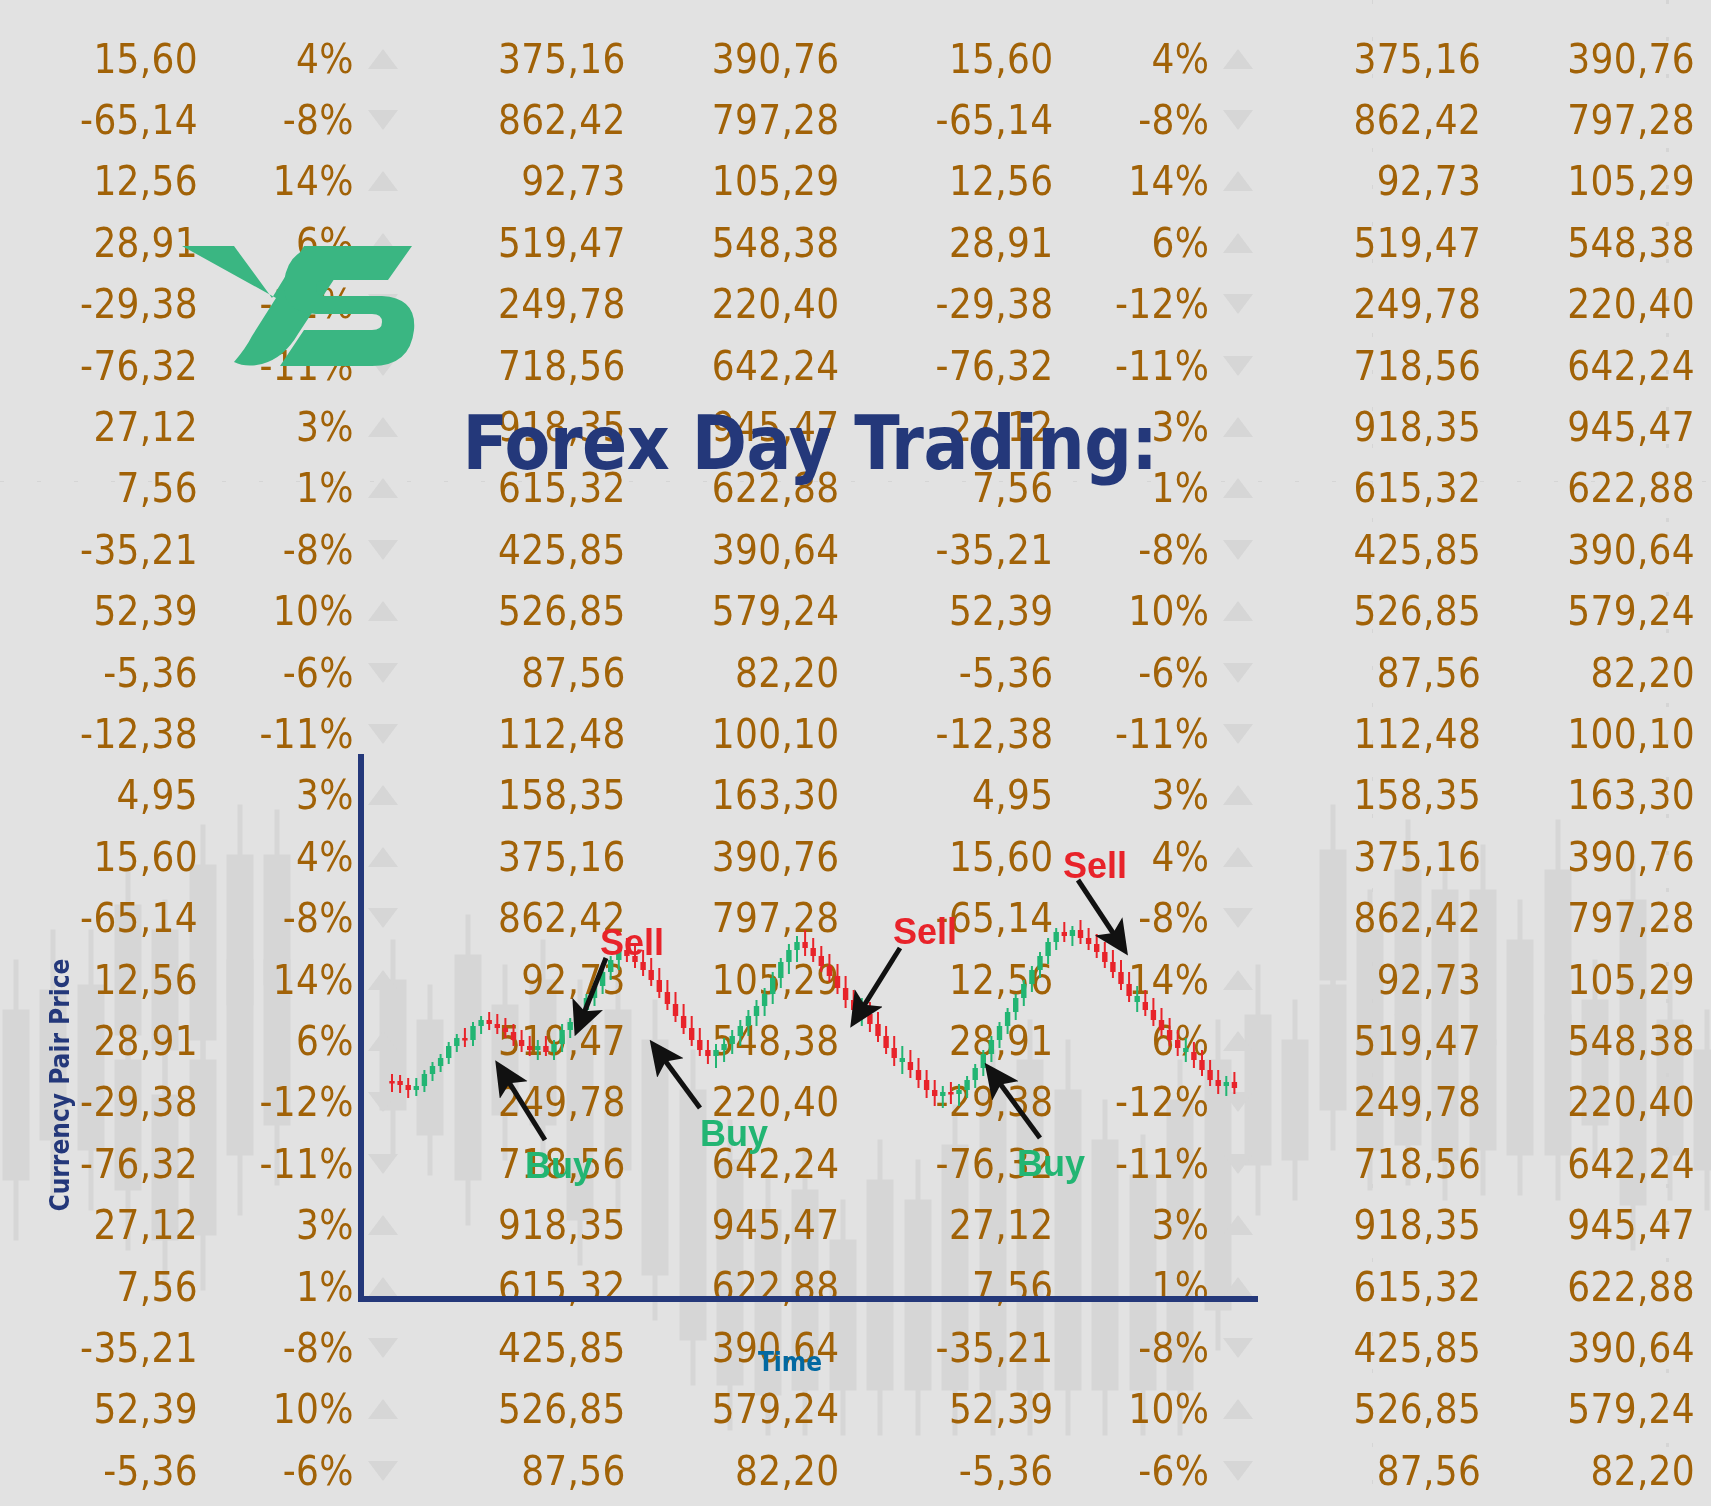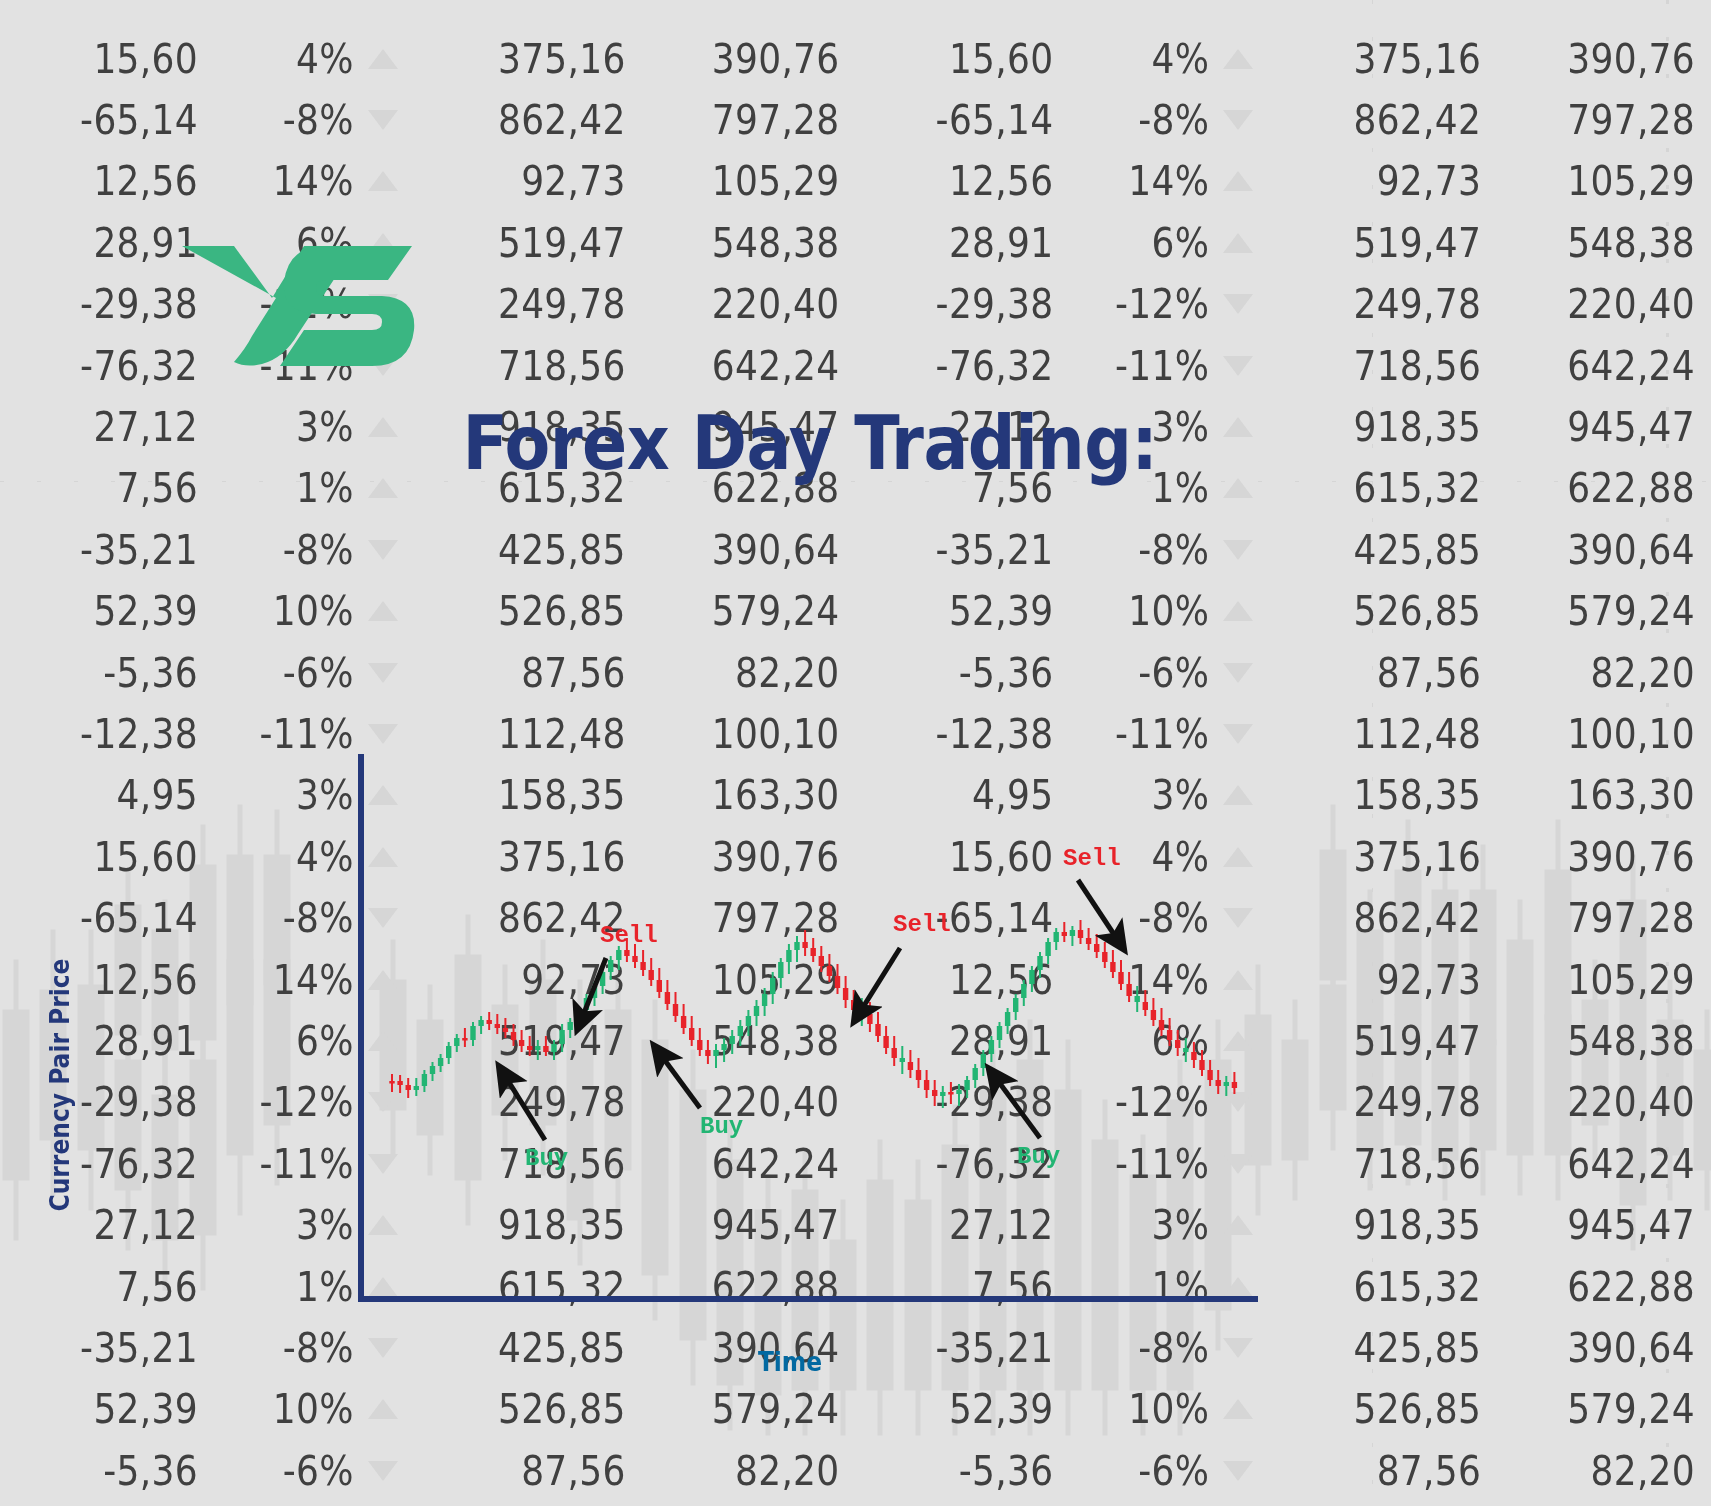--- a/index.html
+++ b/index.html
@@ -18,21 +18,21 @@
 
   .bg-candles svg { display:block; }
 
   .ticker-grid {
     position:absolute; inset:0;
     display:grid;
     grid-template-columns: repeat(8, 1fr);
     grid-auto-rows: 61.4px;
     align-content:start;
     padding-top:28px;
-    color:#404040;
+    color:#a16207;
     font-size:40px;
     letter-spacing:0.3px;
     font-family:"DejaVu Sans Condensed","Liberation Sans", sans-serif;
     white-space:nowrap;
   }
   .tk { display:flex; align-items:center; justify-content:flex-end; padding-right:16px; line-height:1; }
   .tk.pct { justify-content:flex-end; gap:14px; padding-right:30px; }
   .arrow-up, .arrow-dn { width:0; height:0; border-left:15px solid transparent; border-right:15px solid transparent; }
   .arrow-up { border-bottom:20px solid #d6d6d6; }
   .arrow-dn { border-top:20px solid #d6d6d6; }
@@ -61,22 +61,22 @@
     color:#24387a; font-weight:bold; font-size:26px;
     text-align:center;
     font-family:"DejaVu Sans Condensed","Liberation Sans", sans-serif;
   }
   .axis-label-x {
     position:absolute; left:560px; top:607px; width:460px;
     text-align:center; color:#0369a1; font-weight:bold; font-size:26px;
     font-family:"DejaVu Sans Condensed","Liberation Sans", sans-serif;
   }
   .sig-label {
-    position:absolute; font-weight:bold; font-size:24px;
-    font-family:Liberation Mono, monospace;
+    position:absolute; font-weight:bold; font-size:36px;
+    font-family:Liberation Sans, sans-serif;
     white-space:nowrap;
   }
   .sig-sell { color:#e8232a; }
   .sig-buy  { color:#22b573; }
 </style>
 </head>
 <body>
 
 <div id="root">
 

